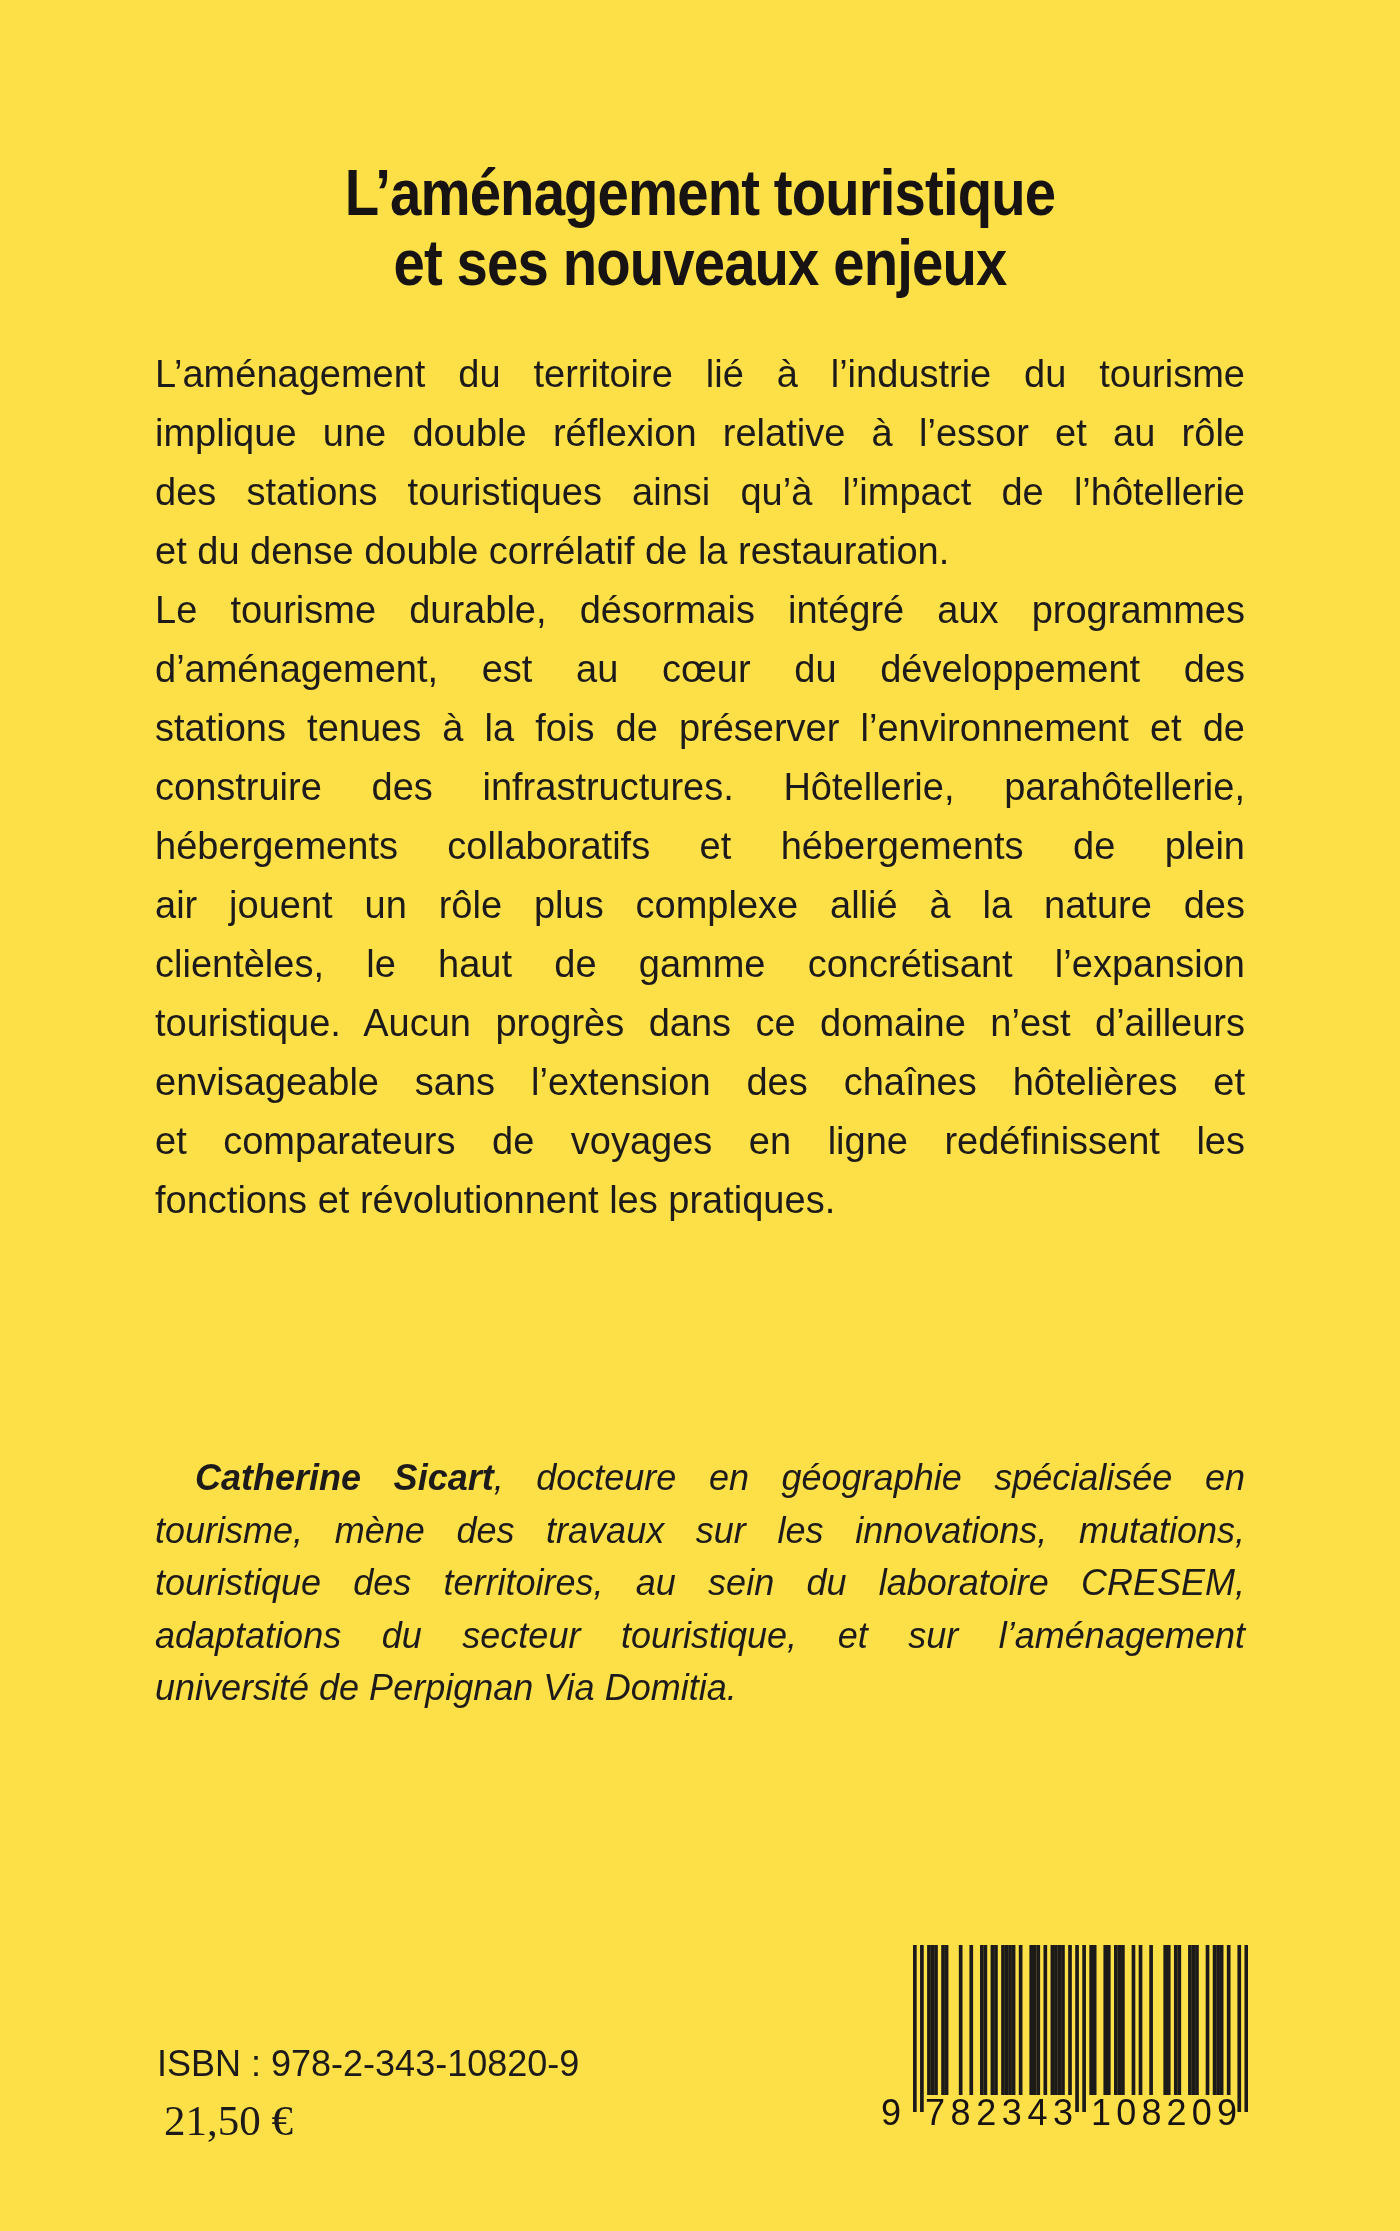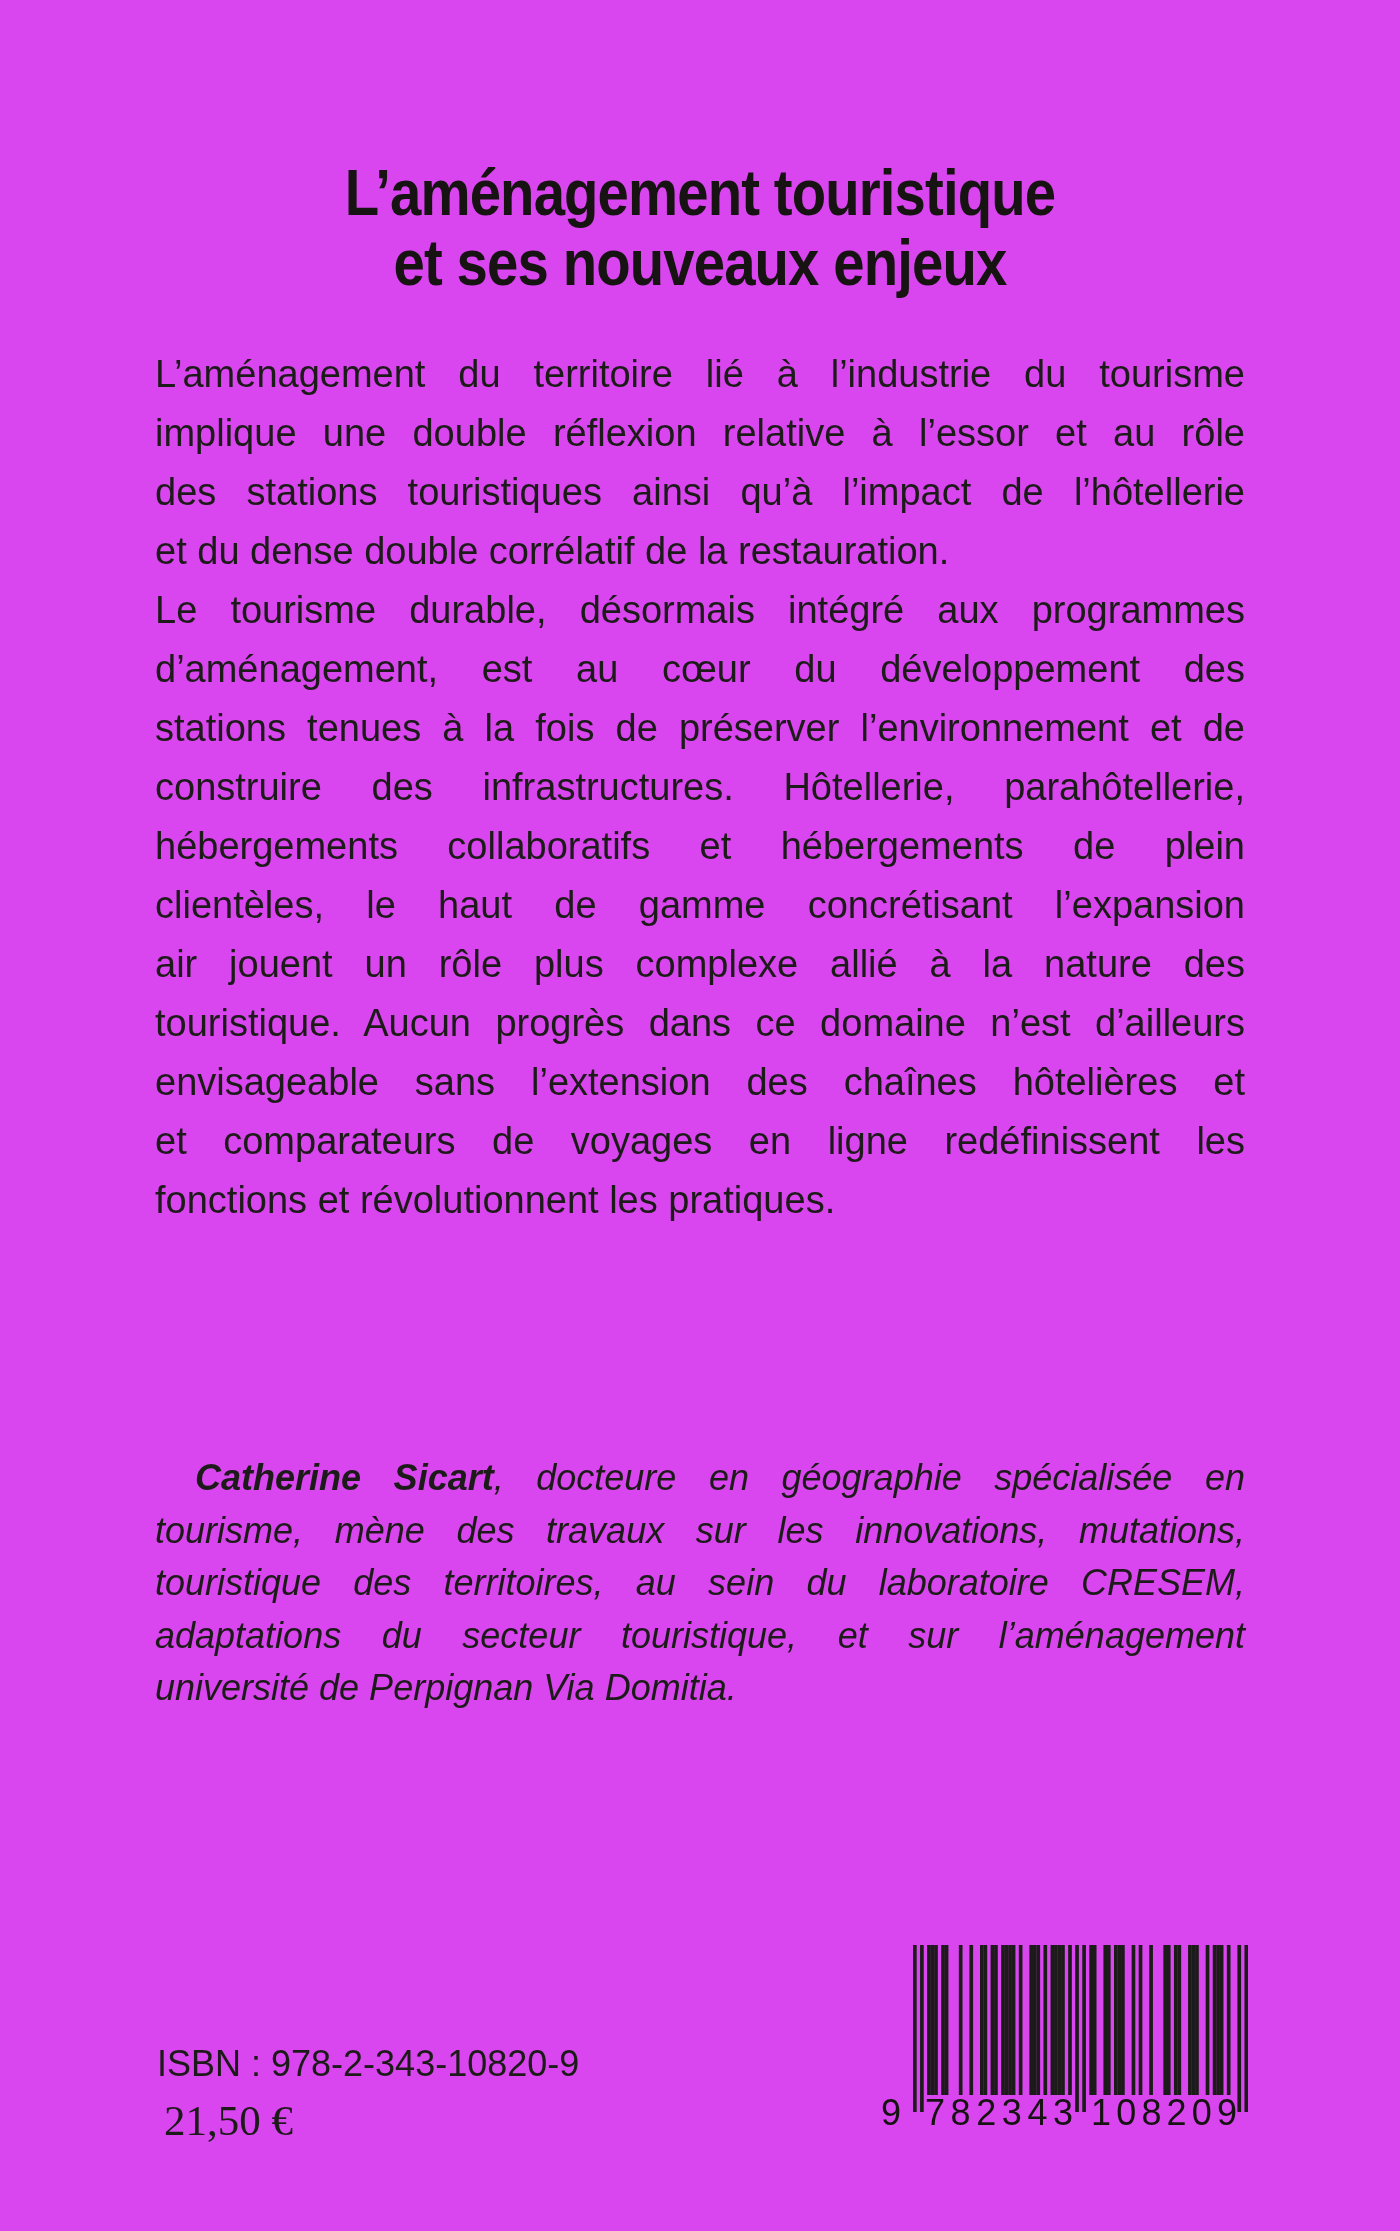--- a/index.html
+++ b/index.html
@@ -4,21 +4,21 @@
 <style>
   html,body{margin:0;padding:0;}
   body{
     width:1400px;height:2231px;
     background:#ffffff;
     font-family:"Liberation Sans",sans-serif;
     color:#1d1b1a;
     position:relative;
     overflow:hidden;
   }
-  .page{position:absolute;inset:0;background:#d946ef;padding-left:16px;}
+  .page{position:absolute;inset:0;background:#fde047;padding-left:16px;}
 
   
   .title{
     position:absolute;top:158px;left:0;width:1400px;
     text-align:center;font-weight:bold;
     font-size:64px;line-height:70px;letter-spacing:-1px;
     transform:scaleX(0.88);transform-origin:50% 0;
     color:#161312;
   }
 
@@ -66,22 +66,22 @@
         <div class="tline stretch">implique une double réflexion relative à l’essor et au rôle</div>
         <div class="tline stretch">des stations touristiques ainsi qu’à l’impact de l’hôtellerie</div>
         <div class="tline">et du dense double corrélatif de la restauration.</div>
       </div>
     <div>
         <div class="tline stretch">Le tourisme durable, désormais intégré aux programmes</div>
         <div class="tline stretch">d’aménagement, est au cœur du développement des</div>
         <div class="tline stretch">stations tenues à la fois de préserver l’environnement et de</div>
         <div class="tline stretch">construire des infrastructures. Hôtellerie, parahôtellerie,</div>
         <div class="tline stretch">hébergements collaboratifs et hébergements de plein</div>
+        <div class="tline stretch">air jouent un rôle plus complexe allié à la nature des</div>
         <div class="tline stretch">clientèles, le haut de gamme concrétisant l’expansion</div>
-        <div class="tline stretch">air jouent un rôle plus complexe allié à la nature des</div>
         <div class="tline stretch">touristique. Aucun progrès dans ce domaine n’est d’ailleurs</div>
         <div class="tline stretch">envisageable sans l’extension des chaînes hôtelières et</div>
         <div class="tline stretch">et comparateurs de voyages en ligne redéfinissent les</div>
         <div class="tline">fonctions et révolutionnent les pratiques.</div>
       </div>
   </div>
 
   <div class="bio">
     <div class="tline stretch"><span class="author">Catherine Sicart</span><span>, docteure en géographie spécialisée en</span></div>
     <div>

